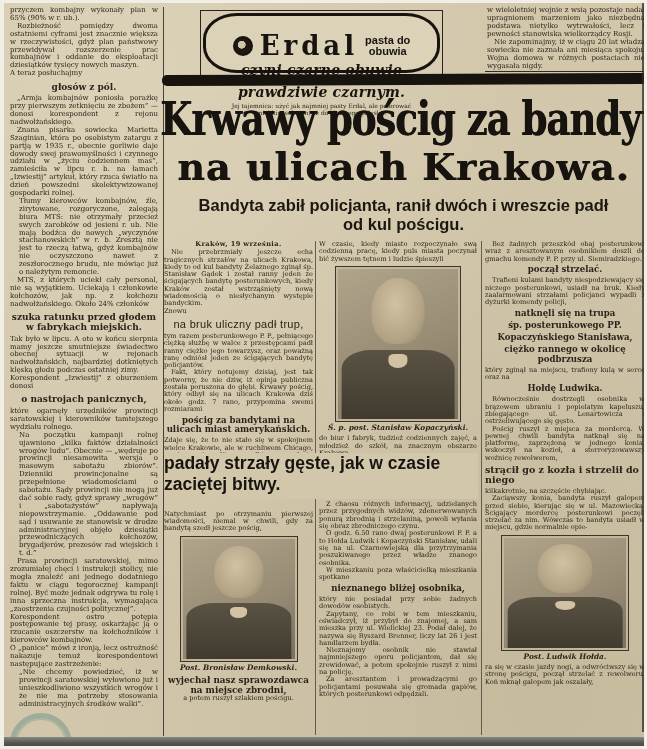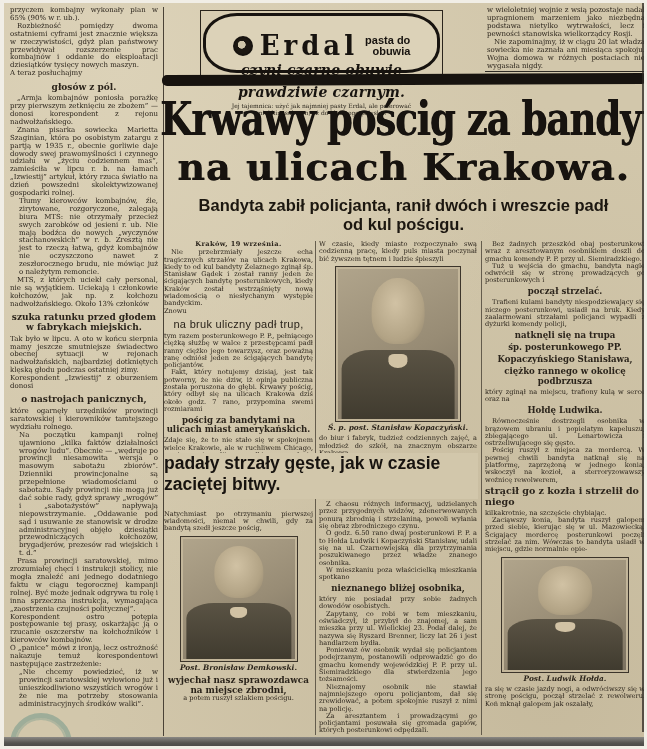--- a/index.html
+++ b/index.html
@@ -31,21 +31,21 @@
            border-right:1px solid #4a4236;font-size:7px;line-height:7.9px;overflow:hidden}
   .leftcol .h{font-size:9px;line-height:10px;margin:3.5px 0}
 
   
   .ad{position:absolute;left:196px;top:7px;width:243px;height:66px;border:1px solid #2a241c;background:#d8cdb2;padding:2px;box-sizing:border-box}
   .ad-oval{border:3px solid #17130f;border-radius:34px/26px;height:100%;box-sizing:border-box;text-align:center;padding-top:17px;background:#dcd2b8}
   .ad-top{display:flex;align-items:center;justify-content:center;gap:7px;height:26px}
   .frog{width:16px;height:16px;border-radius:50%;border:2px solid #17130f;
         background:radial-gradient(circle at 42% 42%, #cfc5a9 28%, #1d1812 32%)}
   .brand{font-family:"DejaVu Serif",serif;font-weight:bold;font-size:26px;letter-spacing:4px;color:#17130f;transform:scaleY(1.05)}
-  .ad-tag{font-family:"Liberation Sans",sans-serif;font-size:11px;font-weight:bold;text-align:right;line-height:11.5px;color:#17130f}
+  .ad-tag{font-family:"Liberation Sans",sans-serif;font-size:11px;font-weight:bold;text-align:center;line-height:11.5px;color:#17130f}
   .slogan{font-weight:bold;font-style:italic;font-size:14px;line-height:22px;color:#17130f;letter-spacing:.2px}
   .fine{font-size:6px;line-height:6.8px;color:#241f17}
 
   
   .topright{position:absolute;left:483px;top:3px;width:158px;font-size:7px;line-height:8px;overflow:hidden;height:66px}
   .thinrule{position:absolute;left:481px;top:68px;width:162px;height:1px;background:#2e2a24}
 
   
   .bar{position:absolute;left:158px;top:71px;width:485px;height:11px;background:#17130f;border-radius:5px;transform:rotate(-.25deg)}
   .headline{position:absolute;left:156px;top:84px;width:487px;text-align:center;color:#17130f}
@@ -95,21 +95,21 @@
   <div class="scan">
 
     <div class="leftcol">
         <div class="blk pn">przyczem kombajny wykonały plan w 65% (90% w r. ub.).</div>
         <div class="blk p">Rozbieżność pomiędzy dwoma ostatniemi cyframi jest znacznie większa w rzeczywistości, gdyż plan państwowy przewidywał rozszerzenie prac kombajnów i oddanie do eksploatacji dziesiątków tysięcy nowych maszyn.</div>
         <div class="blk pn">A teraz posłuchajmy</div>
         <div class="blk h">głosów z pól.</div>
         <div class="blk p">„Armja kombajnów poniosła porażkę przy pierwszym zetknięciu ze zbożem” — donosi korespondent z rejonu nadwołżańskiego.</div>
         <div class="blk p">Znana pisarka sowiecka Marietta Szaginian, która po osobistym zatargu z partją w 1935 r., obecnie gorliwie daje dowody swej prawomyślności i czynnego udziału w „życiu codziennem mas”, zamieściła w lipcu r. b. na łamach „Izwiestij” artykuł, który rzuca światło na dzień powszedni skolektywizowanej gospodarki rolnej.</div>
         <div class="blk q">Tłumy kierowców kombajnów, źle, zirytowane, rozgoryczone, zalegają biura MTS: nie otrzymały przecież swych zarobków od jesieni r. ub. Nie mają bodźca do nowych „wyczynów stachanowskich” w r. b. Zresztą nie jest to rzeczą łatwą, gdyż kombajnów nie oczyszczono nawet z zeszłorocznego brudu, nie mówiąc już o należytym remoncie.</div>
-        <div class="blk p">MTS, z których uciekł cały personal, nie są wyjątkiem. Uciekają i członkowie kołchozów, jak np. z kołchozu nadwołżańskiego. Około 13% członków</div>
+        <div class="blk p">MTS, z których uciekł cały personal, nie są wyjątkiem. Uciekają i członkowie kołchozów, jak np. z kołchozu nadwołżańskiego. Około 24% członków</div>
         <div class="blk h">szuka ratunku przed głodem w fabrykach miejskich.</div>
         <div class="blk pn">Tak było w lipcu. A oto w końcu sierpnia mamy jeszcze smutniejsze świadectwo obecnej sytuacji w rejonach nadwołżańskich, najbardziej dotkniętych klęską głodu podczas ostatniej zimy.</div>
         <div class="blk pn">Korespondent „Izwiestij” z oburzeniem donosi</div>
         <div class="blk h">o nastrojach panicznych,</div>
         <div class="blk pn">które ogarnęły urzędników prowincji saratowskiej i kierowników tamtejszego wydziału rolnego.</div>
         <div class="blk q">Na początku kampanji rolnej ujawniono „kilka faktów działalności wrogów ludu”. Obecnie — „wędruje po prowincji niesamowita wersja o masowym sabotażu zbiorów”. Dzienniki prowincjonalne są przepełnione wiadomościami o sabotażu. Sądy prowincji nie mogą już dać sobie rady, gdyż sprawy „wrogów” i „sabotażystów” napływają niepowstrzymanie. „Oddawanie pod sąd i usuwanie ze stanowisk w drodze administracyjnej objęło dziesiątki przewodniczących kołchozów, brygadjerów, prezesów rad wiejskich i t. d.”</div>
         <div class="blk p">Prasa prowincji saratowskiej, mimo zrozumiałej chęci i instrukcji stolicy, nie mogła znaleźć ani jednego dodatniego faktu w ciągu tegorocznej kampanji rolnej. Być może jednak odgrywa tu rolę i inna sprzeczna instrukcja, wymagająca „zaostrzenia czujności politycznej”.</div>
         <div class="blk pn">Korespondent ostro potępia postępowanie tej prasy, oskarżając ją o rzucanie oszczerstw na kołchoźników i kierowców kombajnów.</div>
         <div class="blk pn">O „panice” mówi z ironją, lecz ostrożność nakazuje temuż korespondentowi następujące zastrzeżenie:</div>
         <div class="blk q">„Nie chcemy powiedzieć, iż w prowincji saratowskiej wyłowiono już i unieszkodliwiono wszystkich wrogów i że nie ma potrzeby stosowania administracyjnych środków walki”.</div>
@@ -193,30 +193,28 @@
           <div class="blk pn">do biur i fabryk, tudzież codziennych zajęć, a młodzież do szkół, na znacznym obszarze Krakowa</div>
         </div>
       <div class="sp"></div>
       <div>
           <div class="blk p">Z chaosu różnych informacyj, udzielanych przez przygodnych widzów, zdenerwowanych ponurą zbrodnią i strzelaniną, powoli wyłania się obraz zbrodniczego czynu.</div>
           <div class="blk p">O godz. 6.50 rano dwaj posterunkowi P. P. a to Hołda Ludwik i Kopaczyński Stanisław, udali się na ul. Czarnowiejską dla przytrzymania poszukiwanego przez władze znanego osobnika.</div>
           <div class="blk p">W mieszkaniu poza właścicielką mieszkania spotkano</div>
           <div class="blk h">nieznanego bliżej osobnika,</div>
           <div class="blk pn">który nie posiadał przy sobie żadnych dowodów osobistych.</div>
           <div class="blk p">Zapytany, co robi w tem mieszkaniu, oświadczył, iż przybył do znajomej, a sam mieszka przy ul. Wielickiej 23. Podał dalej, że nazywa się Ryszard Brenner, liczy lat 26 i jest handlarzem bydła.</div>
-          <div class="blk p">Ponieważ ów osobnik wydał się policjantom podejrzanym, postanowili odprowadzić go do gmachu komendy wojewódzkiej P. P. przy ul. Siemiradzkiego dla stwierdzenia jego tożsamości.</div>
           <div class="blk p">Nieznajomy osobnik nie stawiał najmniejszego oporu policjantom, dał się zrewidować, a potem spokojnie ruszył z nimi na policję.</div>
           <div class="blk p">Za aresztantem i prowadzącymi go policjantami posuwała się gromada gapiów, których posterunkowi odpędzali.</div>
         </div>
     </div>
 
     <div class="col col3">
       <div>
           <div class="blk p">Bez żadnych przeszkód obaj posterunkowi wraz z aresztowanym osobnikiem doszli do gmachu komendy P. P. przy ul. Siemiradzkiego.</div>
-          <div class="blk p">Tuż u wejścia do gmachu, bandyta nagle odwrócił się w stronę prowadzących go posterunkowych i</div>
           <div class="blk h">począł strzelać.</div>
           <div class="blk p">Trafieni kulami bandyty niespodziewający się niczego posterunkowi, usiadł na bruk. Kiedy zaalarmowani strzałami policjanci wypadli z dyżurki komendy policji,</div>
           <div class="blk h">natknęli się na trupa</div>
           <div class="blk h">śp. posterunkowego PP.</div>
           <div class="blk h">Kopaczyńskiego Stanisława,</div>
           <div class="blk h">ciężko rannego w okolicę podbrzusza</div>
           <div class="blk pn">który zginął na miejscu, trafiony kulą w serce oraz na</div>
           <div class="blk h">Hołdę Ludwika.</div>
           <div class="blk p">Równocześnie dostrzegli osobnika w brązowem ubraniu i popielatym kapeluszu, zbiegającego ul. Lenartowicza i ostrzeliwującego się gęsto.</div>
           <div class="blk p">Pościg ruszył z miejsca za mordercą. W pewnej chwili bandyta natknął się na platformę, zaprzężoną w jednego konia, wskoczył na kozioł, a sterroryzowawszy woźnicę rewolwerem,</div>

